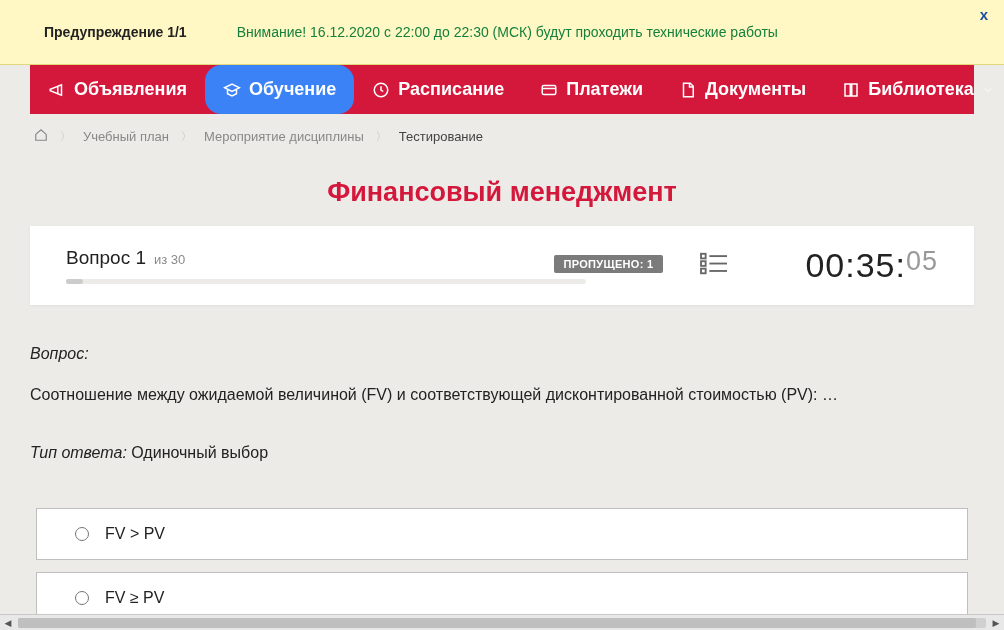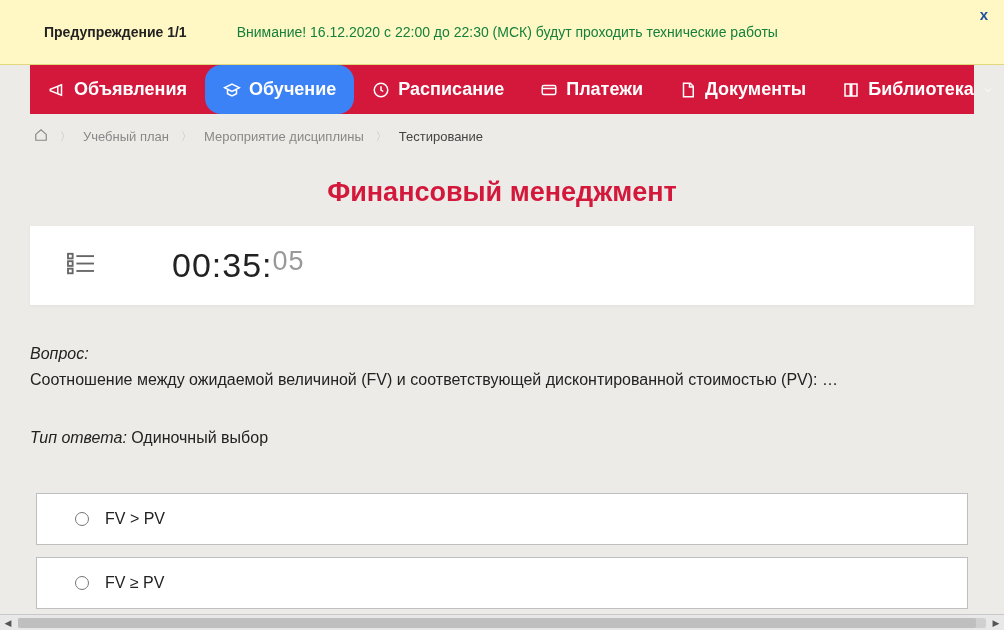--- a/index.html
+++ b/index.html
@@ -145,21 +145,21 @@
       align-items: flex-start;
       margin-left: 40px;
     }
     .quiz-right .secs { font-size: 27px; color: #999; }
     .content {
       margin: 40px 30px 0 30px;
       font-size: 16px;
       color: #222;
     }
     .content .label { font-weight: normal; font-style: italic; }
-    .question-text { margin-top: 8px; margin-bottom: 40px; }
+    .question-text { margin-top: 23px; margin-bottom: 40px; }
     .answer-type-row { margin-bottom: 46px; }
     .answer-option {
       display: flex;
       align-items: center;
       gap: 16px;
       border: 1px solid #bfbfbf;
       background: #fff;
       padding: 16px 38px;
       margin: 0 6px 12px 6px;
       cursor: pointer;
@@ -279,20 +279,32 @@
     <span class="crumb">Учебный план</span>
     <span class="sep">〉</span>
     <span class="crumb">Мероприятие дисциплины</span>
     <span class="sep">〉</span>
     <span class="crumb current">Тестирование</span>
   </div>
 
   <div class="page-title">Финансовый менеджмент</div>
 
   <div class="quiz-panel">
+    <div class="quiz-left">
+      <div class="question-number">
+        <span>Вопрос 1</span>
+        <span class="of-total">из 30</span>
+      </div>
+      <div class="progress-wrap">
+        <div class="skipped-badge">ПРОПУЩЕНО: 1</div>
+        <div class="progress-track">
+          <div class="progress-fill"></div>
+        </div>
+      </div>
+    </div>
     <div class="quiz-center">
       <span class="list-icon">
         <svg viewBox="0 0 32 28" fill="none" stroke="#666" stroke-width="2">
           <rect x="2" y="3" width="5" height="5"></rect>
             <line x1="11" y1="5.5" x2="30" y2="5.5"></line>
           <rect x="2" y="11" width="5" height="5"></rect>
             <line x1="11" y1="13.5" x2="30" y2="13.5"></line>
           <rect x="2" y="19" width="5" height="5"></rect>
             <line x1="11" y1="21.5" x2="30" y2="21.5"></line>
         </svg>

